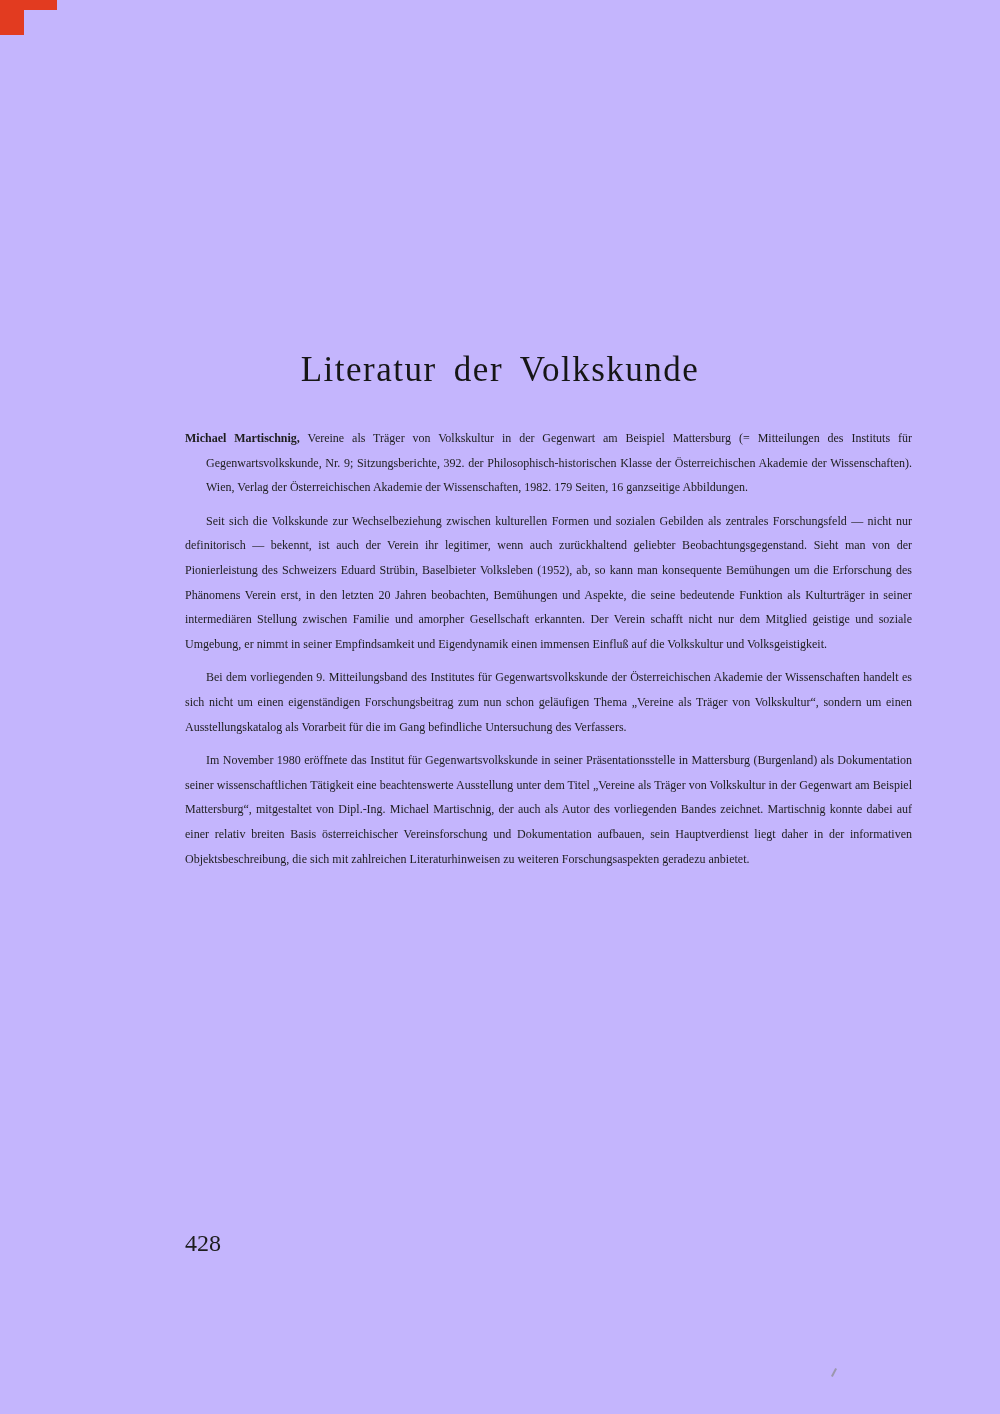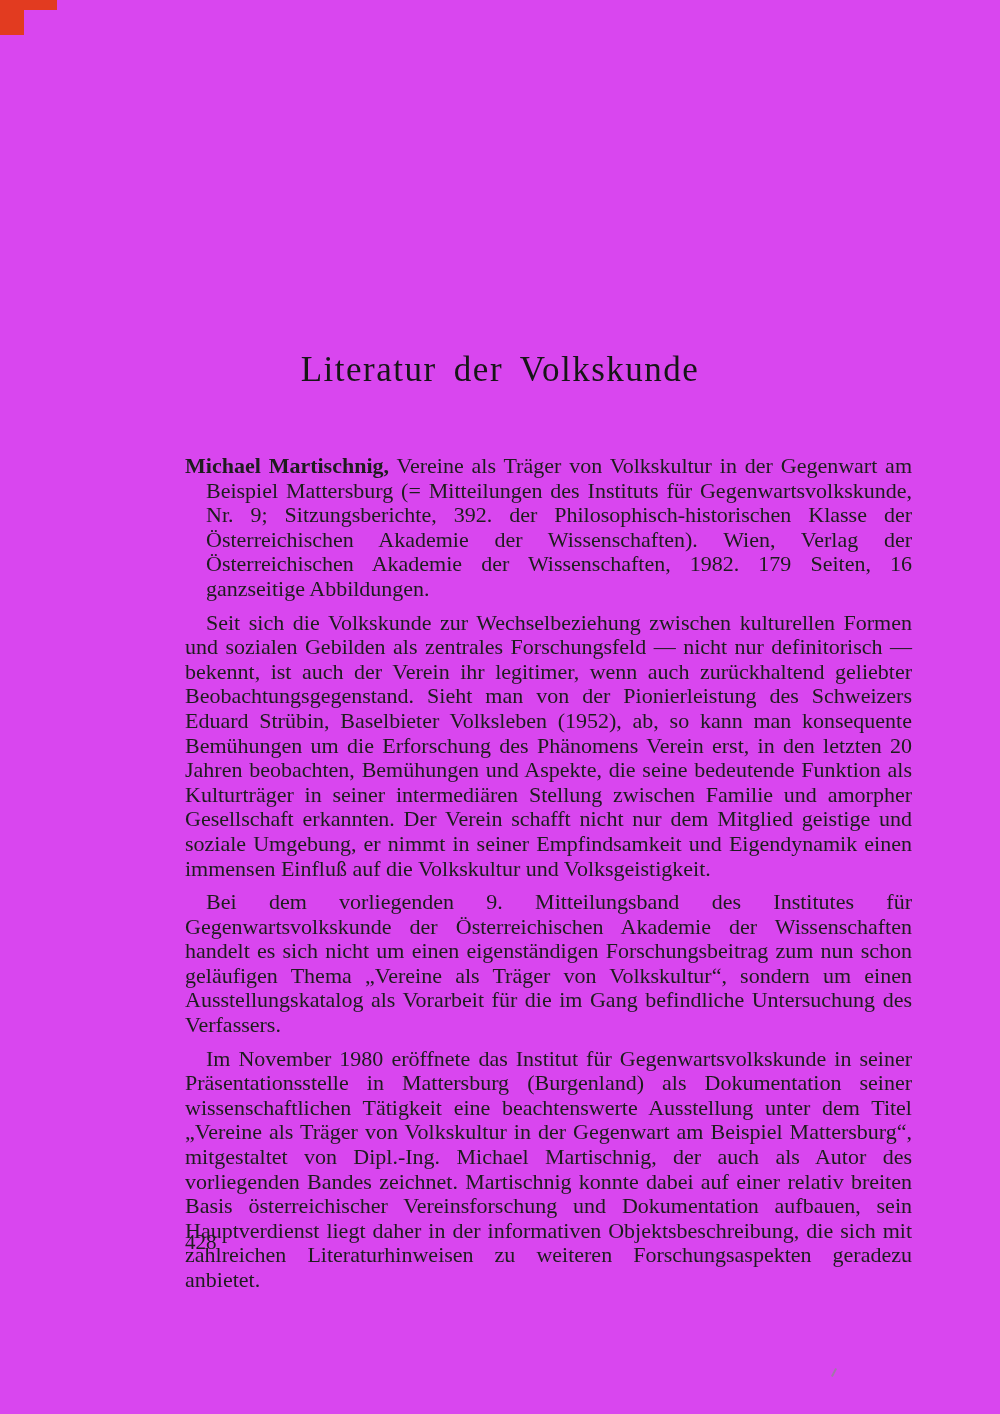--- a/index.html
+++ b/index.html
@@ -6,21 +6,21 @@
 
   html, body {
     background: #ffffff;
   }
 
   .page {
     position: relative;
     width: 1000px;
     height: 1414px;
     margin: 0 auto;
-    background: #d946ef;
+    background: #c4b5fd;
     color: #1d1d1d;
     font-family: "Liberation Serif", "DejaVu Serif", serif;
     overflow: hidden;
     text-decoration: underline;
   }
 
   
   .corner-mark-top {
     position: absolute;
     left: 0; top: 0;
@@ -45,25 +45,24 @@
     letter-spacing: 1.5px;
     word-spacing: 7px;
     color: #161616;
   }
 
   .text-block {
     position: absolute;
     top: 426px;
     left: 185px;
     width: 727px;
-    font-size: 22px;
+    font-size: 12px;
     line-height: 24.6px;
     text-align: justify;
     color: #1d1d1d;
-    margin-top: 28px;
   }
 
   
   .reference {
     padding-left: 21px;
     text-indent: -21px;
     margin-bottom: 9px;
   }
   .reference .author {
     font-weight: bold;
@@ -72,21 +71,21 @@
   
   .body-para {
     text-indent: 21px;
     margin-bottom: 9px;
   }
 
   .page-number {
     position: absolute;
     left: 185px;
     top: 1230px;
-    font-size: 21px;
+    font-size: 24px;
     color: #1d1d1d;
   }
 
   
   .speck {
     position: absolute;
     left: 833px;
     top: 1368px;
     width: 2px;
     height: 9px;

